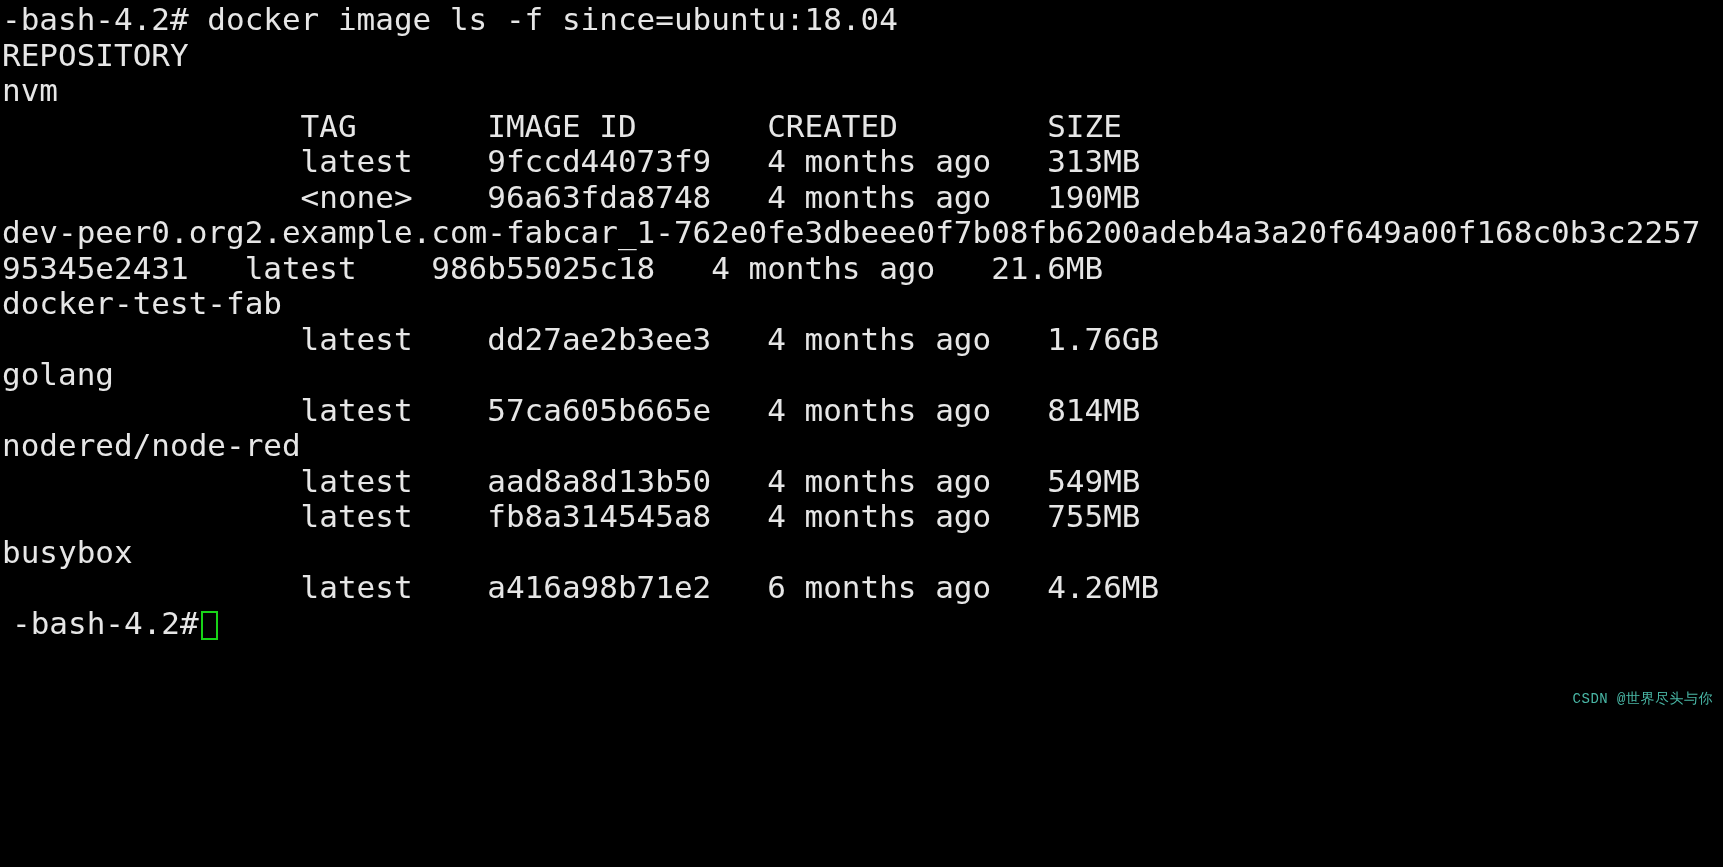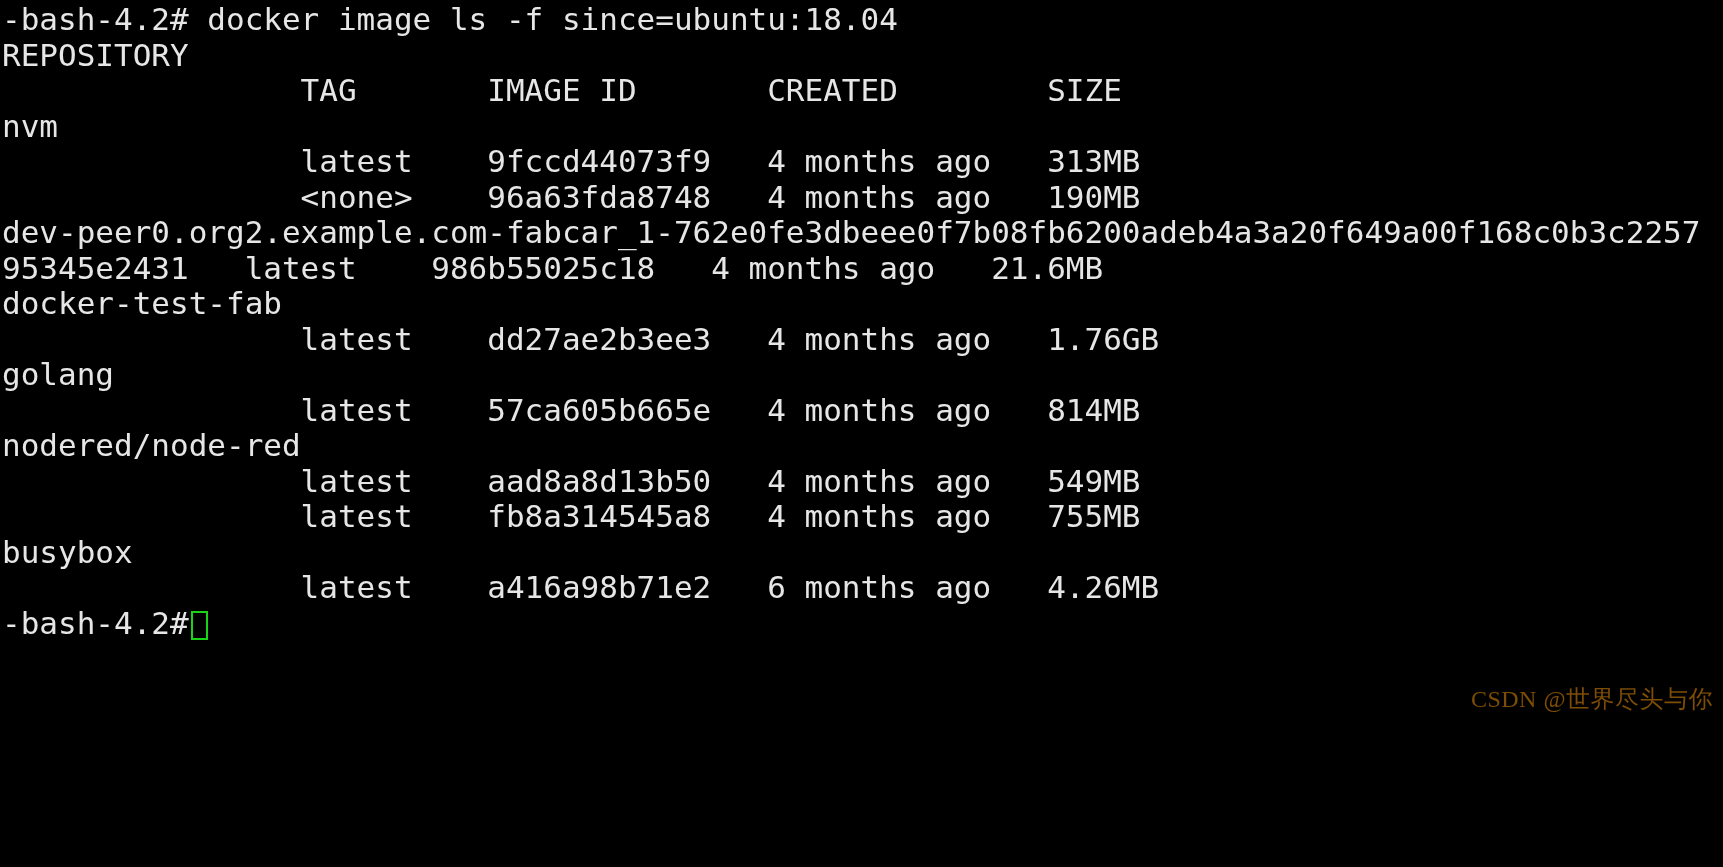--- a/index.html
+++ b/index.html
@@ -31,55 +31,55 @@
     white-space: pre;
     height: 35.5px;
     line-height: 35.5px;
     padding-left: 2px;
     overflow: visible;
   }
   .prompt-line {
     white-space: pre;
     height: 35.5px;
     line-height: 35.5px;
-    padding-left: 2px;
+    padding-left: 12px;
     display: block;
   }
   .cursor-block {
     display: inline-block;
     width: 17px;
     height: 29px;
     border: 2px solid #18d318;
     box-sizing: border-box;
     vertical-align: -6px;
     margin-left: 2px;
     background: transparent;
   }
   #watermark {
     position: absolute;
     right: 10px;
     bottom: 8px;
-    color: #a16207;
-    font-family: Liberation Serif, serif;
-    font-size: 24px;
+    color: #5eead4;
+    font-family: Liberation Mono, monospace;
+    font-size: 14px;
     letter-spacing: 0.5px;
     white-space: pre;
     opacity: 0.78;
   }
 </style>
 </head>
 <body>
 
 <div id="terminal">
 
   <div class="term-line">-bash-4.2# docker image ls -f since=ubuntu:18.04</div>
   <div class="term-line">REPOSITORY</div>
+  <div class="term-line">nvm</div>
+
   <div class="term-line">                TAG       IMAGE ID       CREATED        SIZE</div>
-
-  <div class="term-line">nvm</div>
   <div class="term-line">                latest    9fccd44073f9   4 months ago   313MB</div>
 
   <div class="term-line">                &lt;none&gt;    96a63fda8748   4 months ago   190MB</div>
 
   <div class="term-line">dev-peer0.org2.example.com-fabcar_1-762e0fe3dbeee0f7b08fb6200adeb4a3a20f649a00f168c0b3c2257</div>
 
   <div class="term-line">95345e2431   latest    986b55025c18   4 months ago   21.6MB</div>
 
   <div class="term-line">docker-test-fab</div>
   <div class="term-line">                latest    dd27ae2b3ee3   4 months ago   1.76GB</div>

